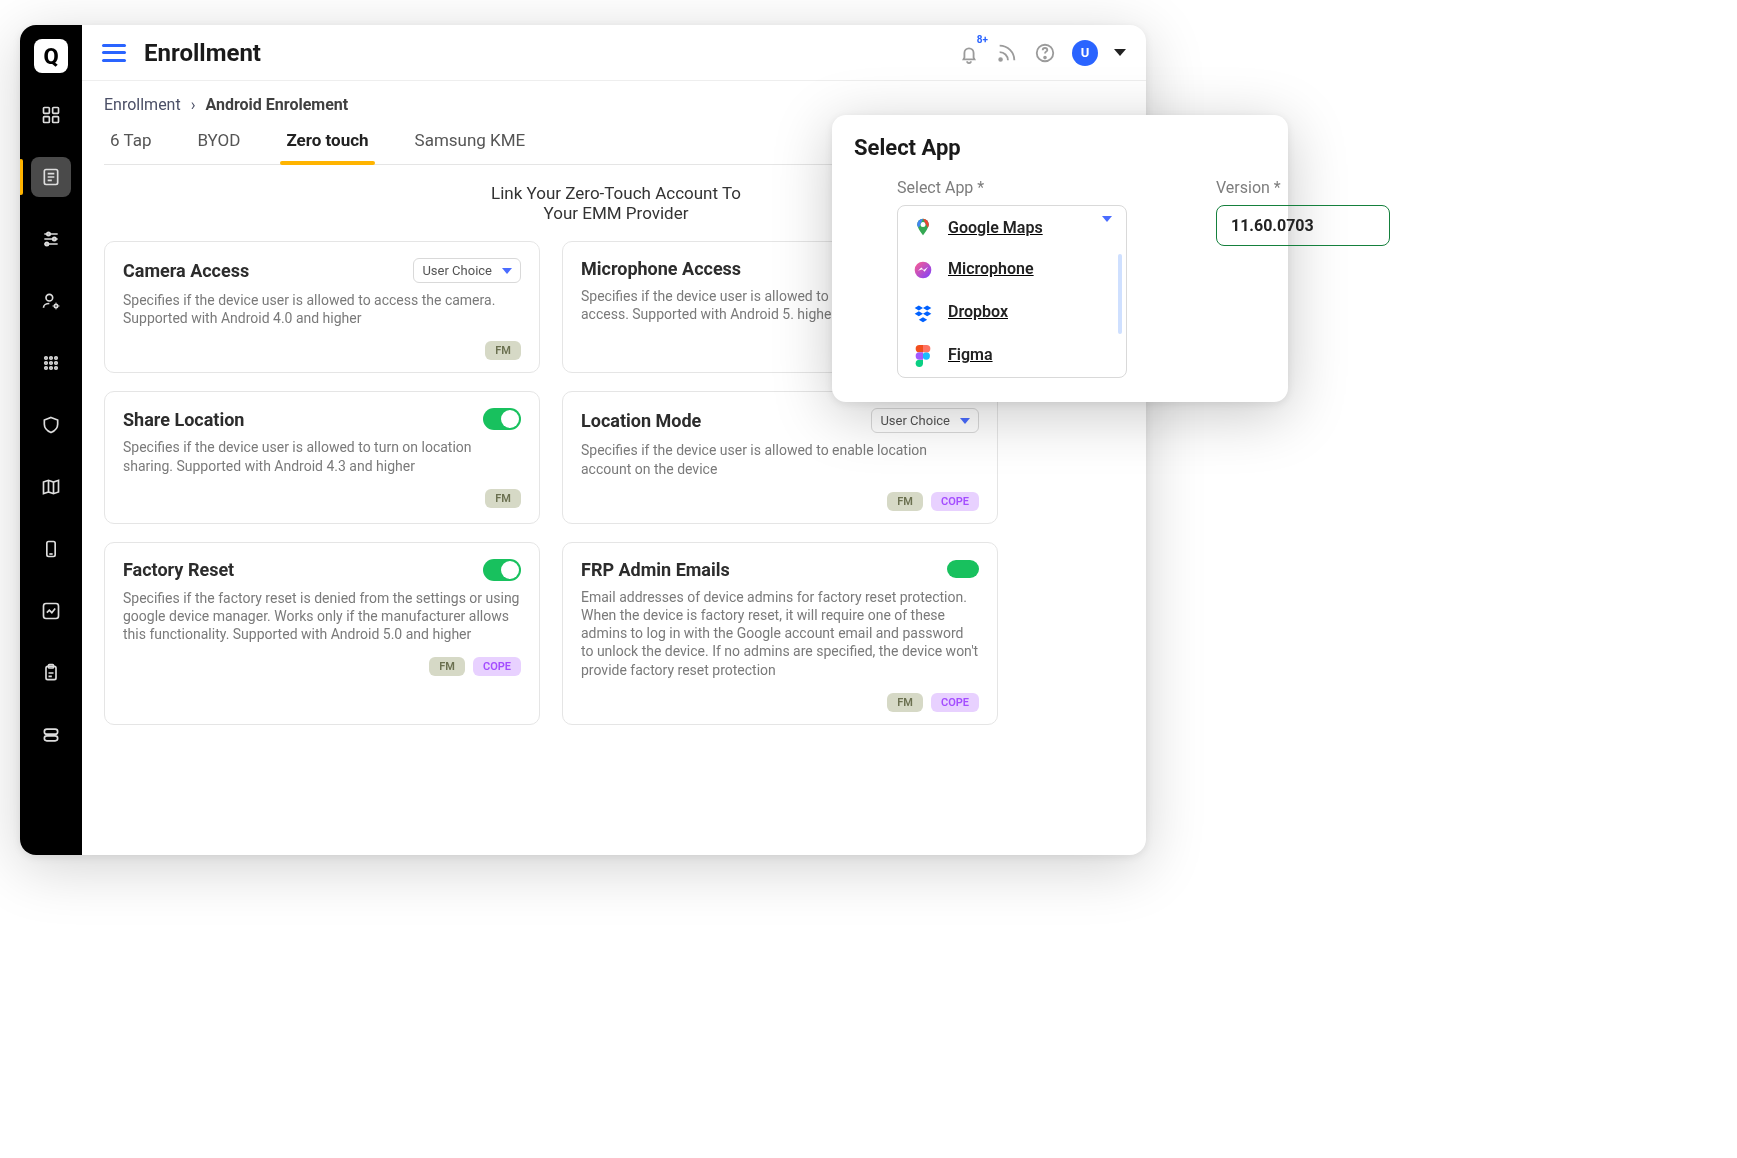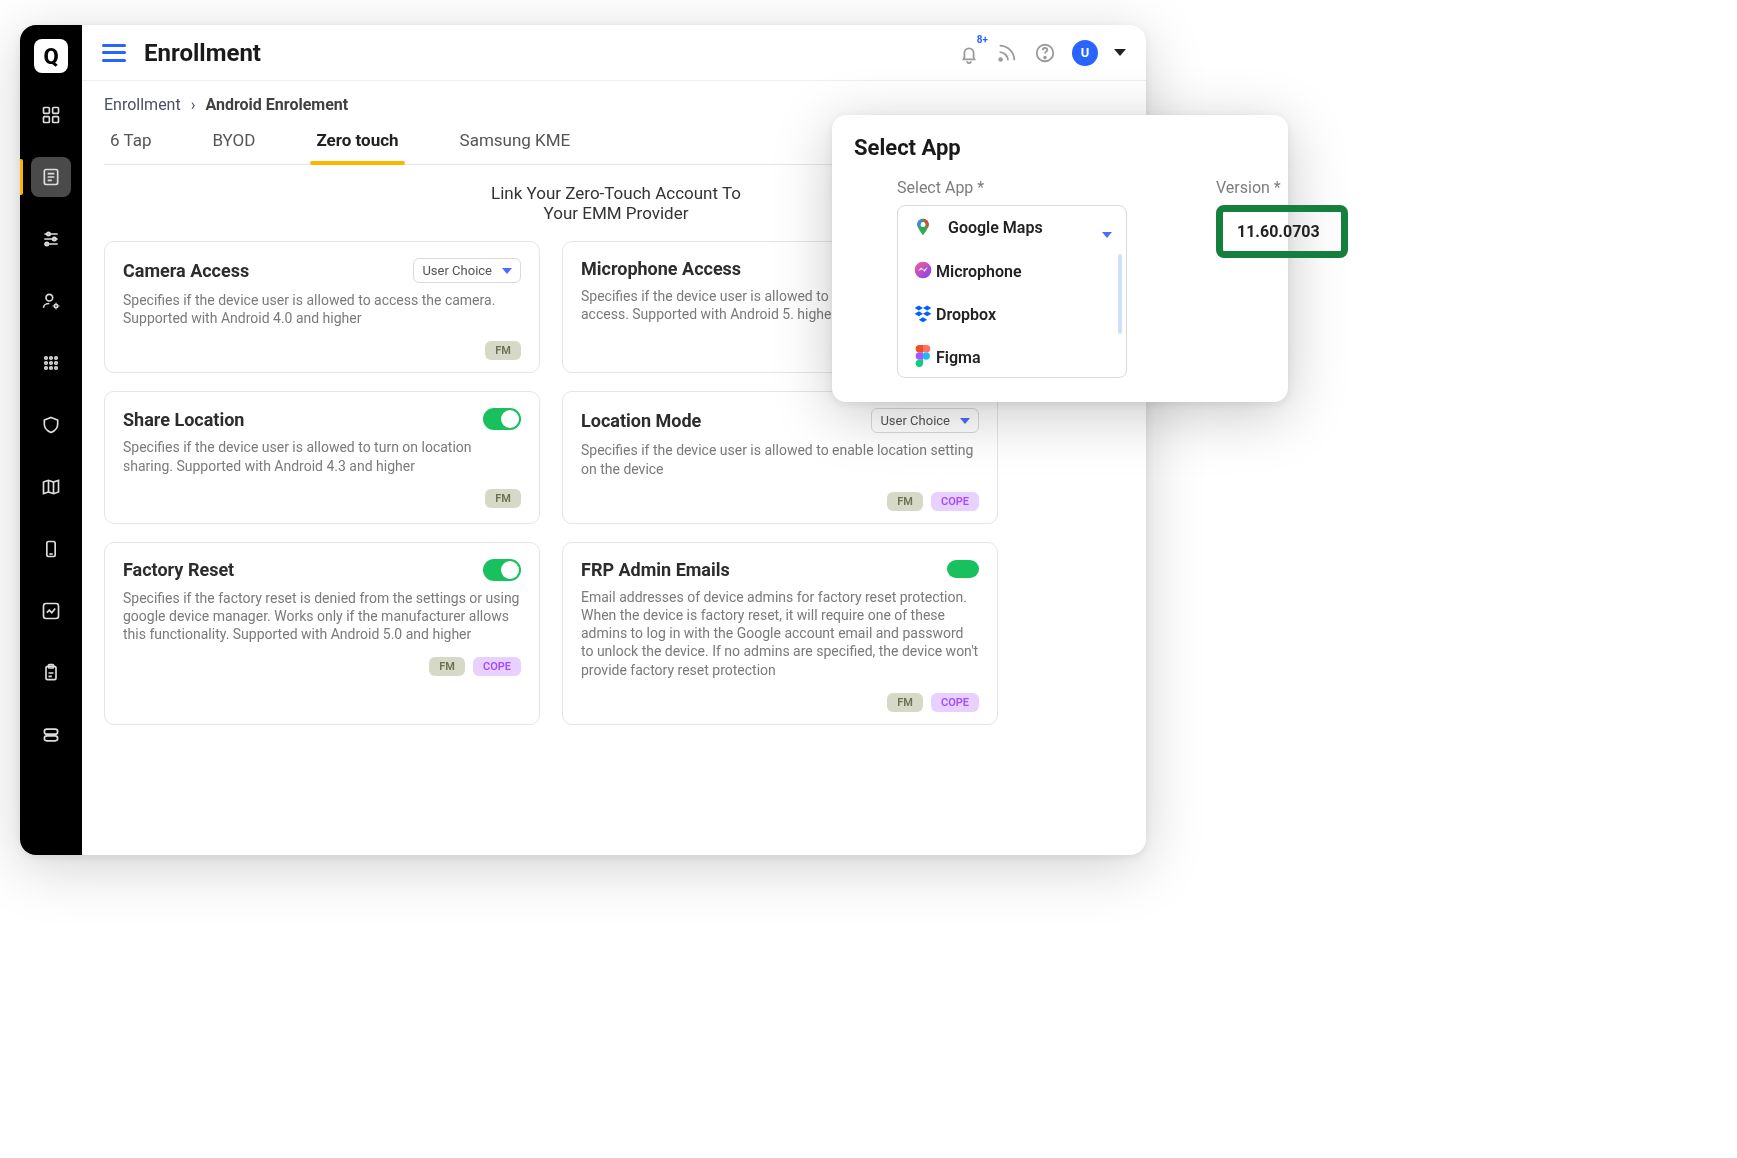--- a/index.html
+++ b/index.html
@@ -90,21 +90,21 @@
     display:flex; align-items:center; justify-content:center;
   }
   .caret-down {
     width:0;height:0;border-left:6px solid transparent;border-right:6px solid transparent;border-top:7px solid #222;
   }
 
   .content { padding: 14px 18px 20px 22px; position: relative; }
   .breadcrumb { font-size:16px; color:#4b4f66; display:flex; gap:10px; align-items:center; margin-bottom:6px;}
   .breadcrumb .current { font-weight:700; color:#404040; }
   .tabs {
-    display:flex; gap:49px; border-bottom:1px solid #e5e5e5; margin-bottom:18px;
+    display:flex; gap:34px; border-bottom:1px solid #e5e5e5; margin-bottom:18px;
   }
   .tab {
     padding: 10px 6px 14px; font-size:17px; color:#555; cursor:pointer; position:relative;
   }
   .tab.active { font-weight:700; color:#222; }
   .tab.active::after {
     content:""; position:absolute; left:0;right:0;bottom:-1px;height:4px;background:#ffb400;border-radius:2px;
   }
 
   .center-block {
@@ -170,36 +170,36 @@
   .pop-title { font-size:22px; font-weight:700; margin-bottom:18px; color:#1a1a1a; }
   .pop-row { display:flex; gap:46px; }
   .pop-col { display:flex; flex-direction:column; gap:8px;padding-left:43px; }
   .pop-label { font-size:16px; color:#7d7d7d; }
   .dropdown {
     border:1px solid #d9d9d9; border-radius:8px;
     width:230px;
     position:relative;
   }
   .dd-option {
-    display:flex; align-items:flex-end; gap:2px;
-    padding:10px 14px; cursor:pointer;
+    display:flex; align-items:flex-start; gap:14px;
+    padding:10px 14px; cursor:pointer;text-decoration:underline;
   }
   .dd-option:first-child { font-weight:700; justify-content:space-between; }
   .dd-option:first-child .left { display:flex; align-items:center; gap:14px; }
   .dd-option + .dd-option { border-top:1px solid transparent; }
   .dd-scroll {
     position:absolute; right:4px; top:48px; width:4px; height:80px;
     background:#cfe0ff; border-radius:2px;
   }
   .app-ic { width:22px; height:22px; display:flex;align-items:center;justify-content:center; }
   .app-name { font-size:16px; font-weight:600; color:#222; }
   .version-box {
-    border:7px solid #15803d; border-radius:8px;
+    border:1px solid #15803d; border-radius:8px;
     padding:10px 14px; font-size:16px; font-weight:700; color:#222;
-    width:132px;
+    width:174px;
   }
 </style>
 </head>
 <body>
 
 <div class="app-shell">
 
   <div class="sidebar">
     <div class="logo-q">Q</div>
     <div class="side-ic">
@@ -374,21 +374,21 @@
         </div>
 
         <div class="card">
           <div class="card-head">
             <div class="card-title">Location Mode</div>
             <div class="select-mini">
               <span>User Choice</span>
               <span class="chev"></span>
             </div>
           </div>
-          <div class="card-desc">Specifies if the device user is allowed to enable location setting on the device</div>
+          <div class="card-desc">Specifies if the device user is allowed to enable location account on the device</div>
           <div class="chips">
             <span class="chip fm">FM</span>
             <span class="chip cope">COPE</span>
           </div>
         </div>
 
         <div class="card">
           <div class="card-head">
             <div class="card-title">Factory Reset</div>
             <div class="toggle on"></div>

